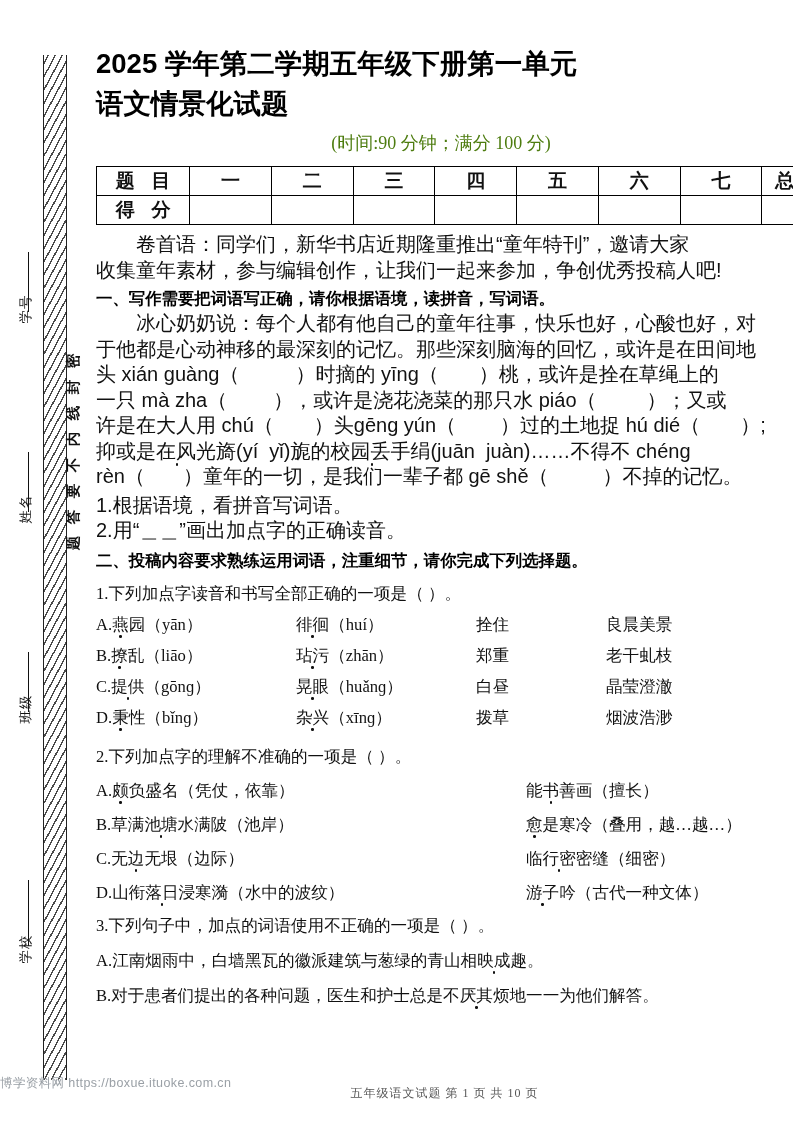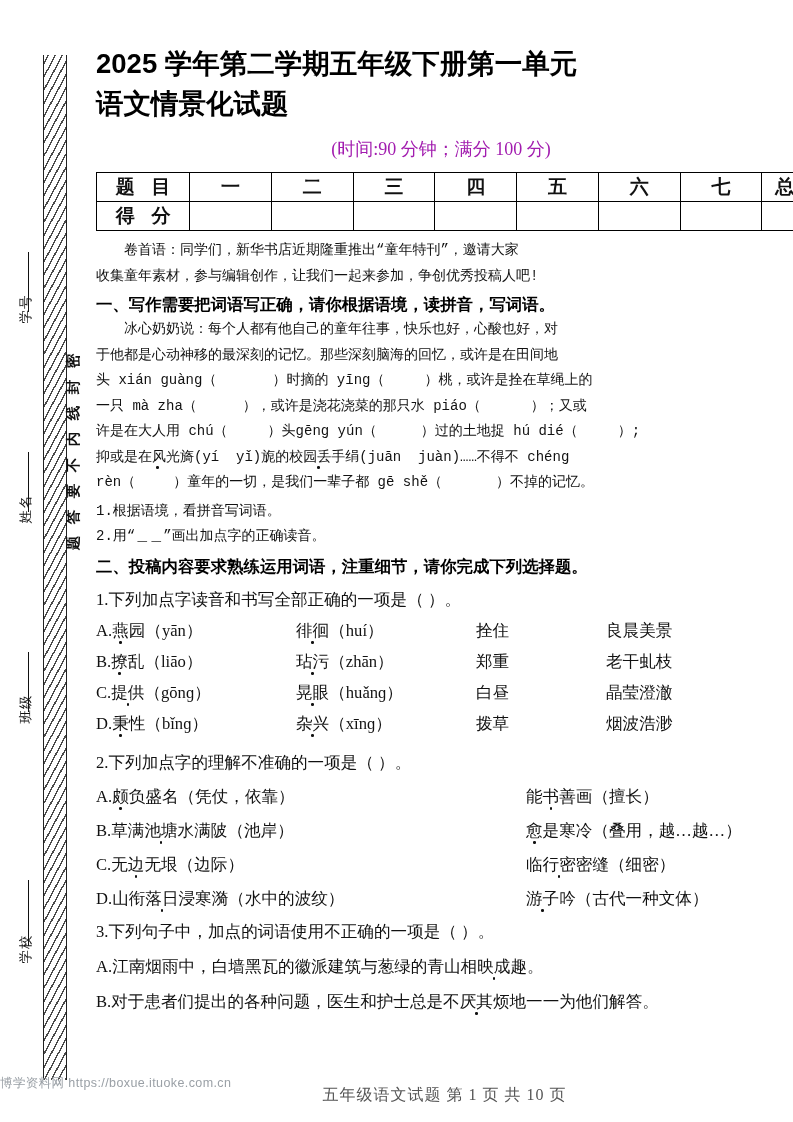--- a/index.html
+++ b/index.html
@@ -103,22 +103,22 @@
     letter-spacing: 0px;
     color: #000;
   }
   .title .line2 { display: block; }
 
   .subtitle {
     text-align: center;
     font-family: "Liberation Serif", serif;
     font-size: 18px;
     line-height: 30px;
-    margin-top: 10px;
-    color: #a21caf;
+    margin-top: 4px;
+    color: #4d7c0f;
   }
 
   
   table.score {
     border-collapse: collapse;
     margin: 8px auto 0 auto;
     width: 748px;
     table-layout: fixed;
   }
   table.score td {
@@ -131,22 +131,22 @@
     font-weight: 700;
     letter-spacing: 6px;
     text-indent: 6px;
     padding: 0;
   }
   table.score td.hdr { width: 92px; }
   table.score td.cell { letter-spacing: 0; text-indent: 0; }
 
   
   .p {
-    font-family: Liberation Mono, monospace;
-    font-size: 14px;
+    font-family: Liberation Sans, sans-serif;
+    font-size: 20px;
     line-height: 25.5px;
     text-align: justify;
     color: #111;
     margin: 0;
   }
   .indent { text-indent: 2em; }
   .sec-head {
     font-family: "Liberation Sans", sans-serif;
     font-weight: 700;
     font-size: 16.4px;
@@ -207,21 +207,21 @@
   }
   .sent { margin-top: 10px; }
 
   
   .footer {
     position: absolute;
     left: 0; right: 0;
     top: 1085px;
     text-align: center;
     font-family: "Liberation Serif", serif;
-    font-size: 16px;
+    font-size: 12px;
     color: #555;
     letter-spacing: 1px;
   }
   .watermark {
     position: absolute;
     left: 0; right: 0;
     top: 1075px;
     text-align: left;
     font-family: "Liberation Sans", sans-serif;
     font-size: 12.5px;

